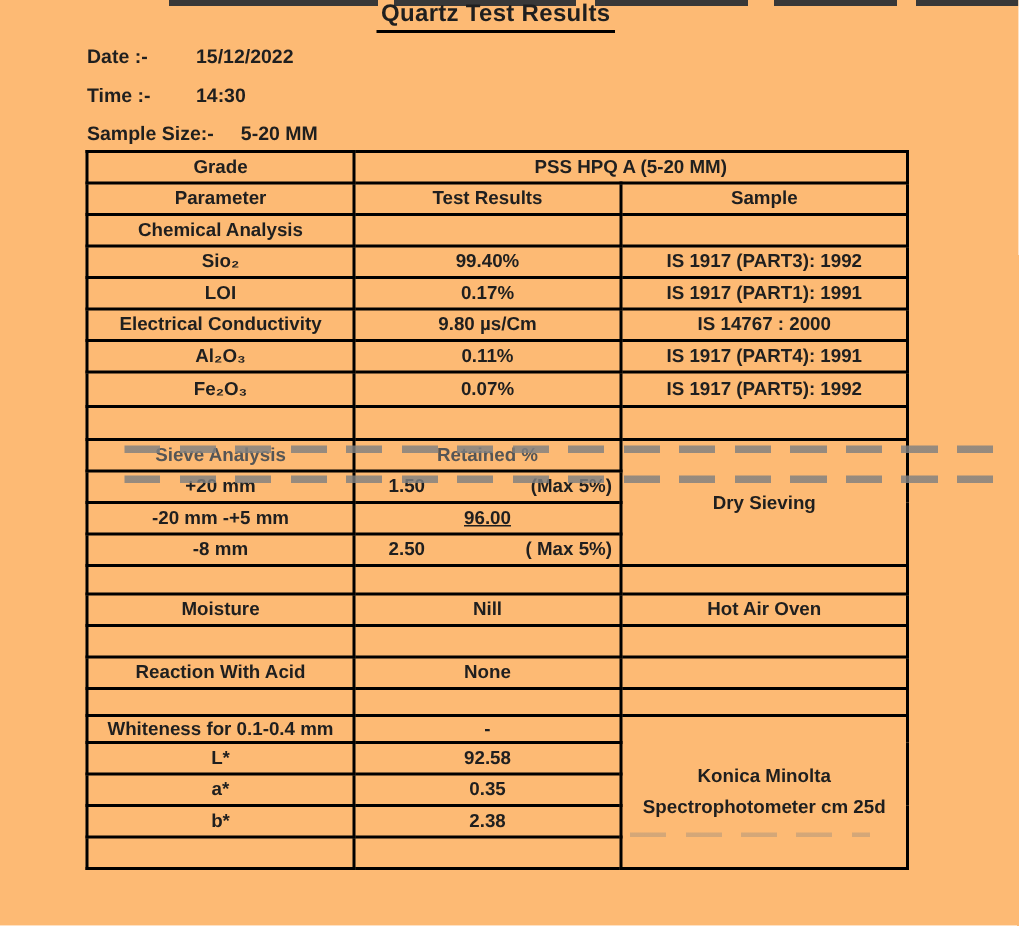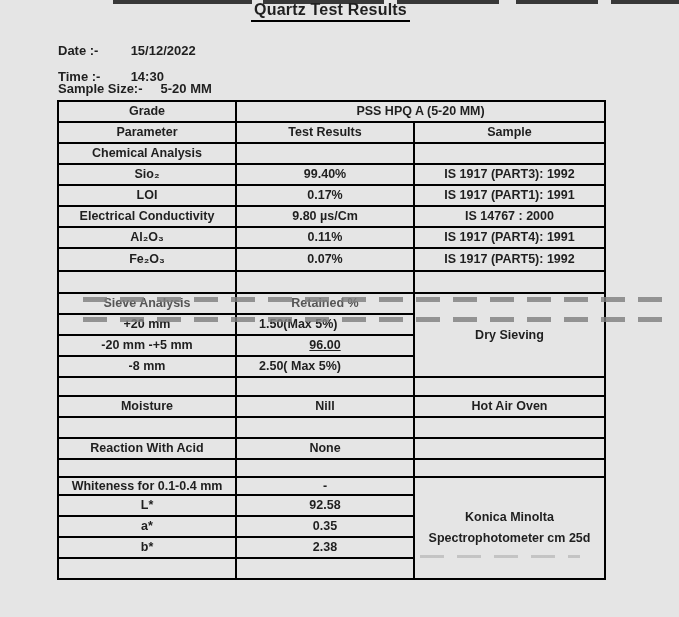--- a/index.html
+++ b/index.html
@@ -1,18 +1,18 @@
 <!DOCTYPE html>
 <html><head>
 <meta charset="utf-8">
 <style>
   * { margin:0; padding:0; box-sizing:border-box; }
   html,body { background:#ffffff; }
   .page {
-    position:relative; width:679px; height:617px; background:#e5e5e5;
+    position:relative; width:679px; height:617px; background:#fdba74;
     font-family:"Liberation Sans","DejaVu Sans",sans-serif; color:#1f1f1f; overflow:hidden;
   }
   
   .top-remnant {
     position:absolute; top:0; left:0; width:679px; height:4px;
     background:linear-gradient(90deg,
       transparent 0 113px, #383838 113px 252px, transparent 252px 263px,
       #383838 263px 384px, transparent 384px 397px, #383838 397px 499px,
       transparent 499px 516px, #383838 516px 598px, transparent 598px 611px,
       #383838 611px 679px);
@@ -20,36 +20,36 @@
   .title-wrap { position:absolute; top:1px; left:57px; width:547px; text-align:center; }
   .doc-title {
     display:inline-block; font-size:16px; font-weight:bold;
     border-bottom:2px solid #000; padding:0 3px 1px 3px; letter-spacing:0.2px;
   }
   .meta-line { position:absolute; left:58px; font-size:13px; font-weight:bold; white-space:nowrap; }
   .meta-date { top:30px; }
   .meta-time { top:56px; }
   .meta-sample { top:81px; }
   .meta-lbl { display:inline-block; }
-  .meta-date .meta-lbl, .meta-time .meta-lbl { width:69px;margin-top:13px; }
+  .meta-date .meta-lbl, .meta-time .meta-lbl { width:69px; }
   .meta-sample .meta-val { margin-left:18px; }
 
   table.report {
     position:absolute; left:57px; top:100px; width:547px;
     border-collapse:collapse; table-layout:fixed;border-radius:29px;
   }
   table.report td {
     border:2px solid #000; font-size:12.5px; font-weight:bold;
     text-align:center; vertical-align:middle; padding:0; overflow:hidden;
     line-height:1.15;
   }
   tr.h21{height:21px} tr.h23{height:23px} tr.h22{height:22px}
   tr.h19{height:19px} tr.h18{height:18px}
   td.faded { color:#555555; }
-  .sieve-flex { display:flex; align-items:center; padding:0 5px 0 22px; }
+  .sieve-flex { display:flex; justify-content:space-between; align-items:center; padding:0 5px 0 22px; }
   td.left-val { text-align:left; padding-left:22px;text-decoration:underline; }
   td.konica-cell { padding-bottom:20px; }
   td.konica-cell .m-line { line-height:1.65; }
 
   
   .wm-band {
     position:absolute; left:83px; width:586px; height:5px; z-index:5;
     background:repeating-linear-gradient(90deg,
       rgba(128,128,128,0.82) 0px, rgba(128,128,128,0.82) 24px,
       rgba(255,255,255,0) 24px, rgba(255,255,255,0) 37px);

